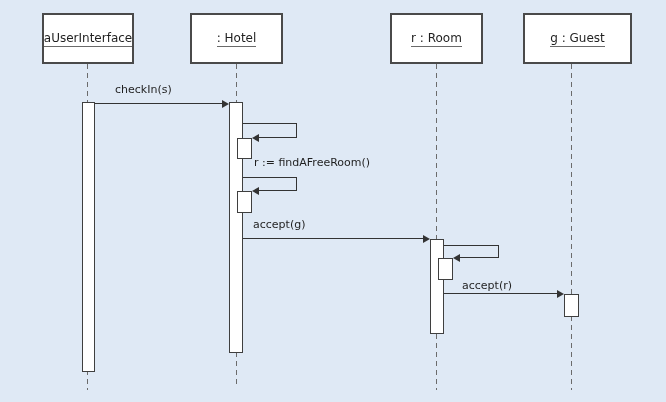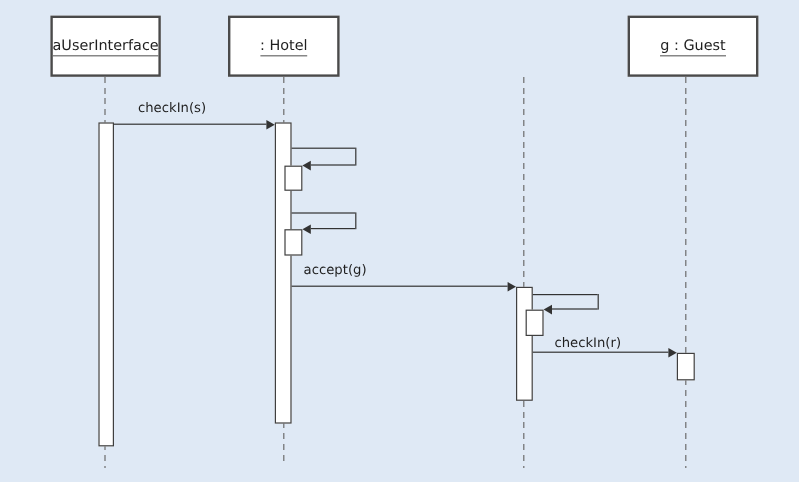--- a/index.html
+++ b/index.html
@@ -77,52 +77,56 @@
   <div class="lifeline" style="left:236px; top:64px; height:324px"></div>
   <div class="lifeline" style="left:436px; top:64px; height:326px"></div>
   <div class="lifeline" style="left:571px; top:64px; height:326px"></div>
 
   <div class="pbox" style="left:42px;  width:92px">
     <span class="plabel">aUserInterface</span>
   </div>
   <div class="pbox" style="left:190px; width:93px">
     <span class="plabel">: Hotel</span>
   </div>
+  <div class="pbox" style="left:390px; width:93px">
+    <span class="plabel">r : Room</span>
+  </div>
   <div class="pbox" style="left:523px; width:109px">
     <span class="plabel">g : Guest</span>
   </div>
 
   <div class="act" style="left:82px;  top:102px; width:13px; height:270px"></div>
   <div class="act" style="left:229px; top:102px; width:14px; height:251px"></div>
   <div class="act" style="left:430px; top:239px; width:14px; height:95px"></div>
   <div class="act" style="left:564px; top:294px; width:15px; height:23px"></div>
 
   <div class="msg-label" style="left:115px; top:83px">checkIn(s)</div>
   <div class="msg-line" style="left:95px;  top:103px; width:127px"></div>
   <div class="arrow-r" style="left:222px; top:100px"></div>
 
   <div class="msg-line" style="left:243px; top:123px; width:53px"></div>
   <div class="msg-vline" style="left:296px; top:123px; height:15px"></div>
   <div class="msg-line" style="left:259px; top:137px; width:37px"></div>
   <div class="arrow-l" style="left:252px; top:134px"></div>
   <div class="act" style="left:237px; top:138px; width:15px; height:21px"></div>
 
+  <div class="msg-label" style="left:254px; top:156px">r := findAFreeRoom()</div>
   <div class="msg-line" style="left:243px; top:177px; width:53px"></div>
   <div class="msg-vline" style="left:296px; top:177px; height:14px"></div>
   <div class="msg-line" style="left:259px; top:190px; width:37px"></div>
   <div class="arrow-l" style="left:252px; top:187px"></div>
   <div class="act" style="left:237px; top:191px; width:15px; height:22px"></div>
 
   <div class="msg-label" style="left:253px; top:218px">accept(g)</div>
   <div class="msg-line" style="left:243px; top:238px; width:180px"></div>
   <div class="arrow-r" style="left:423px; top:235px"></div>
 
   <div class="msg-line" style="left:444px; top:245px; width:54px"></div>
   <div class="msg-vline" style="left:498px; top:245px; height:13px"></div>
   <div class="msg-line" style="left:460px; top:257px; width:38px"></div>
   <div class="arrow-l" style="left:453px; top:254px"></div>
   <div class="act" style="left:438px; top:258px; width:15px; height:22px"></div>
 
-  <div class="msg-label" style="left:462px; top:279px">checkIn(r)</div>
+  <div class="msg-label" style="left:462px; top:279px">accept(r)</div>
   <div class="msg-line" style="left:444px; top:293px; width:113px"></div>
   <div class="arrow-r" style="left:557px; top:290px"></div>
 
 </div>
 
 </body></html>

